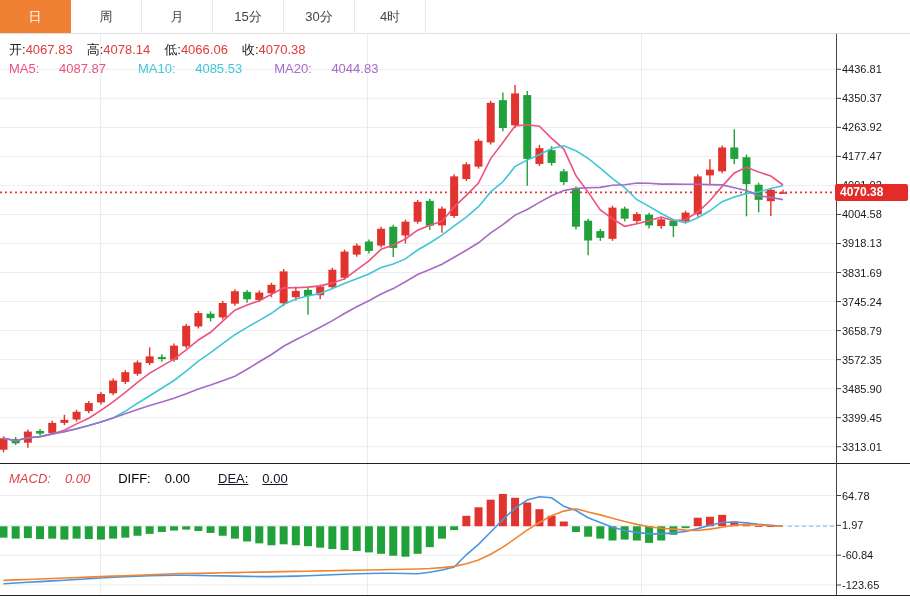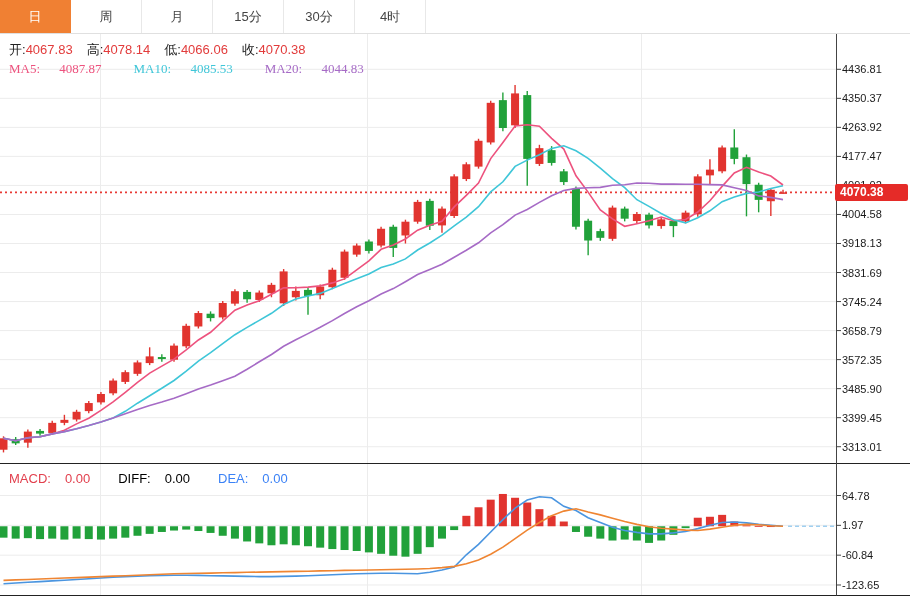--- a/index.html
+++ b/index.html
@@ -10,26 +10,26 @@
           border-bottom:1px solid #e0e0e0;display:flex;z-index:5;}
   .tab{width:71px;height:33px;line-height:33px;text-align:center;font-size:13px;color:#444;
        border-right:1px solid #e8e8e8;box-sizing:border-box;cursor:pointer;background:#fff;}
   .tab.active{background:#F08033;color:#fff;border-right:1px solid #F08033;}
   
   #chart{position:absolute;left:0;top:0;z-index:1;}
   
   .hdr{position:absolute;z-index:6;font-size:13px;white-space:nowrap;}
   #ohlc-row{left:9px;top:41px;color:#222;}
   #ohlc-row .v{color:#E23B3B;margin-right:14px;}
-  #ma-row{left:9px;top:61px;font-family:Liberation Serif, serif;}
+  #ma-row{left:9px;top:61px;}
   #ma-row span{margin-right:16px;}
   #macd-row{left:9px;top:471px;}
   #macd-row span{margin-right:14px;}
   .c-ma5{color:#ED527E;} .c-ma10{color:#3FC6D8;} .c-ma20{color:#A66BC6;}
-  .c-macd{color:#E2404E;} .c-diff{color:#000000;} .c-dea{color:#3b82f6;}
+  .c-macd{color:#E2404E;font-style:italic;} .c-diff{color:#000000;} .c-dea{color:#0f172a;text-decoration:underline;}
   #price-tag{position:absolute;left:835px;top:184px;width:73px;height:17px;z-index:7;
              background:#E52B28;color:#fff;font-size:12px;font-weight:bold;
              line-height:17px;padding-left:5px;box-sizing:border-box;border-radius:2px;}
 </style>
 </head>
 <body>
 
 <div id="app">
   <svg id="chart" width="910" height="601">
       <line x1="0" y1="69.3" x2="836.5" y2="69.3" stroke="#ECECEC" stroke-width="1"></line>

